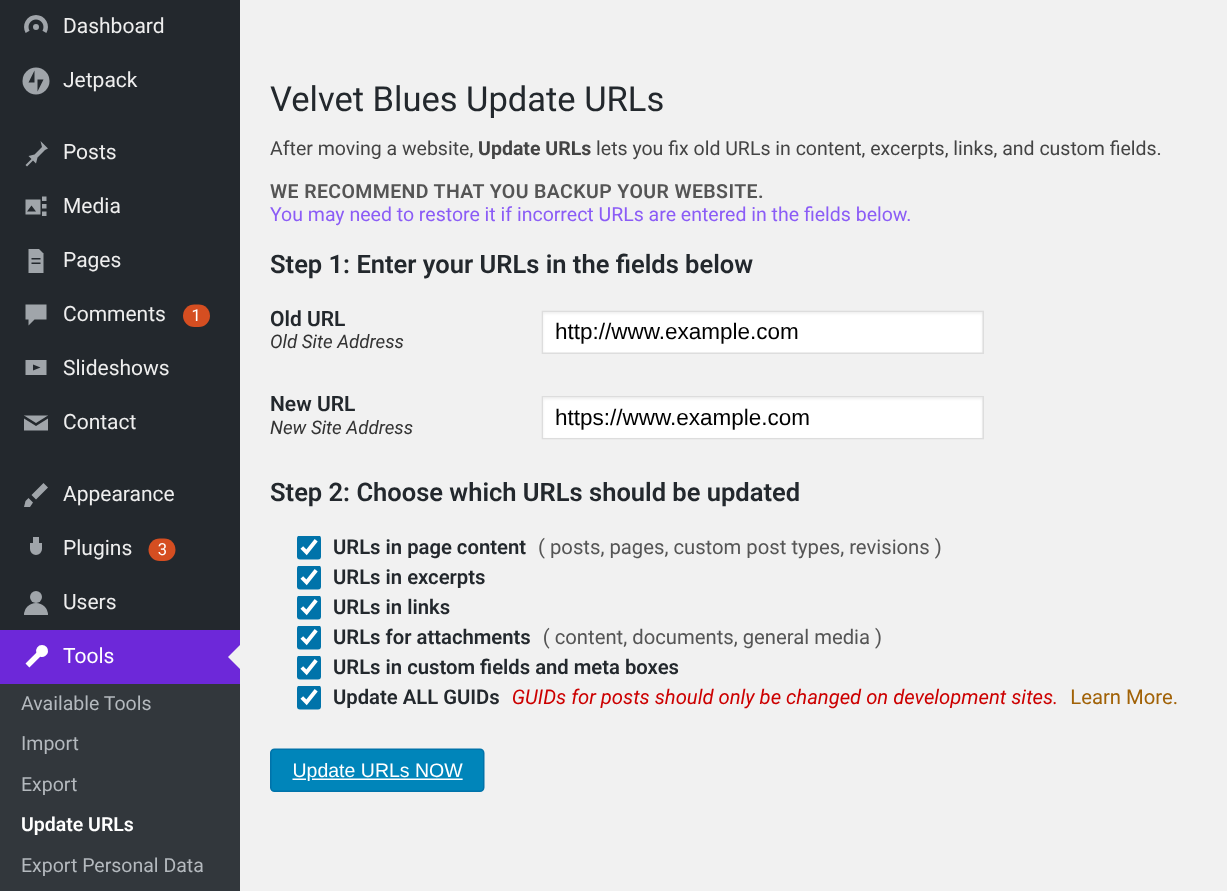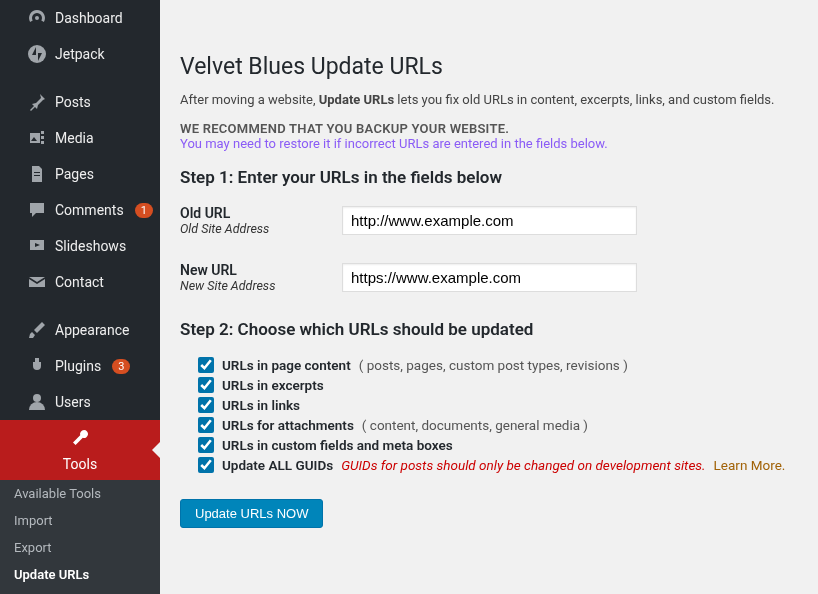--- a/index.html
+++ b/index.html
@@ -1,50 +1,50 @@
 <!DOCTYPE html>
 <html><head>
 <meta charset="utf-8">
 <style>
 * { box-sizing: border-box; margin: 0; padding: 0; }
 body { font-family: -apple-system, BlinkMacSystemFont, "Segoe UI", Roboto, sans-serif; font-size: 13px; color: #444; background: #f1f1f1; width: 818px; height: 594px; overflow: hidden; display: flex; }
 
 .sidebar { width: 160px; background: #23282d; color: #eee; flex-shrink: 0; }
-.sidebar-item { display: flex; align-items: center; padding: 8px 27px; color: #eee; cursor: pointer; font-size: 14px; gap: 8px; }
+.sidebar-item { display: flex; align-items: center; padding: 8px 14px; color: #eee; cursor: pointer; font-size: 14px; gap: 8px; }
 .sidebar-item .icon { width: 20px; height: 20px; display: flex; align-items: center; justify-content: center; color: #a0a5aa; }
-.sidebar-item.active { background: #b91c1c; color: #fff; position: relative; flex-direction: column; }
+.sidebar-item.active { background: #6d28d9; color: #fff; position: relative; }
 .sidebar-item.active .icon { color: #fff; }
 .sidebar-item.active::after { content: ''; position: absolute; right: 0; top: 50%; transform: translateY(-50%); border: 8px solid transparent; border-right-color: #f1f1f1; }
 .sidebar-sep { height: 12px; }
 .badge { background: #d54e21; color: #fff; border-radius: 10px; padding: 1px 6px; font-size: 11px; margin-left: 3px; }
 .sub-items { background: #32373c; }
 .sub-item { padding: 6px 10px 6px 14px; font-size: 13px; color: #b4b9be; cursor: pointer; }
 .sub-item.active { color: #fff; font-weight: 600; }
 
 .main { flex: 1; padding: 10px 20px 20px 20px; overflow-y: auto; margin-top: 43px; }
 h1 { font-size: 23px; font-weight: 400; color: #23282d; margin-bottom: 12px; }
 .intro { margin-bottom: 14px; font-size: 13px; }
 .warn-strong { font-weight: 600; color: #555; text-transform: uppercase; letter-spacing: .02em; }
 .warn-sub { font-size: 13px; color: #8b5cf6; margin-bottom: 16px; }
 h2 { font-size: 17px; font-weight: 600; color: #23282d; margin: 14px 0 18px 0; }
-.form-row { display: flex; align-items: center; margin-bottom: 26px; gap: 7px; }
+.form-row { display: flex; align-items: flex-end; margin-bottom: 26px; gap: 26px; }
 .label-col { width: 155px; }
 .label-col .lbl { font-weight: 600; font-size: 14px; color: #23282d; }
 .label-col .sublbl { font-style: italic; font-size: 12.5px; color: #333; }
 .input-col input { width: 295px; padding: 5px 8px; font-size: 15px; border: 1px solid #ddd; box-shadow: inset 0 1px 2px rgba(0,0,0,.07); }
 
 .check-list { margin-left: 18px; }
 .check-row { display: flex; align-items: center; gap: 8px; margin-bottom: 4px; font-size: 13.5px; }
 .check-row input[type=checkbox] { width: 16px; height: 16px; accent-color: #0073aa; }
 .check-row .cb-label { font-weight: 600; color: #23282d; }
 .check-row .cb-desc { color: #555; }
 .guid-warn { color: #c00; font-style: italic; }
 .learn-more { color: #a16207; cursor: pointer; }
 
-.submit-btn { background: #0085ba; border: 1px solid #0073aa; color: #fff; padding: 6px 14px; font-size: 13px; border-radius: 3px; cursor: pointer; margin-top: 22px; }
+.submit-btn { background: #0085ba; border: 1px solid #0073aa; color: #fff; padding: 6px 14px; font-size: 13px; border-radius: 3px; cursor: pointer; margin-top: 22px; text-decoration: underline; }
 </style>
 </head>
 <body>
 
 <div class="sidebar">
   <div id="sidebar-main">
       <div class="sidebar-item">
         <span class="icon">
           <svg viewBox="0 0 20 20" width="20" height="20" fill="currentColor">
             <path d="M10 2a8 8 0 00-6.9 12l2.6-1.5A5 5 0 0110 5a5 5 0 014.3 7.5l2.6 1.5A8 8 0 0010 2zm0 6a2 2 0 100 4 2 2 0 000-4z"></path>

